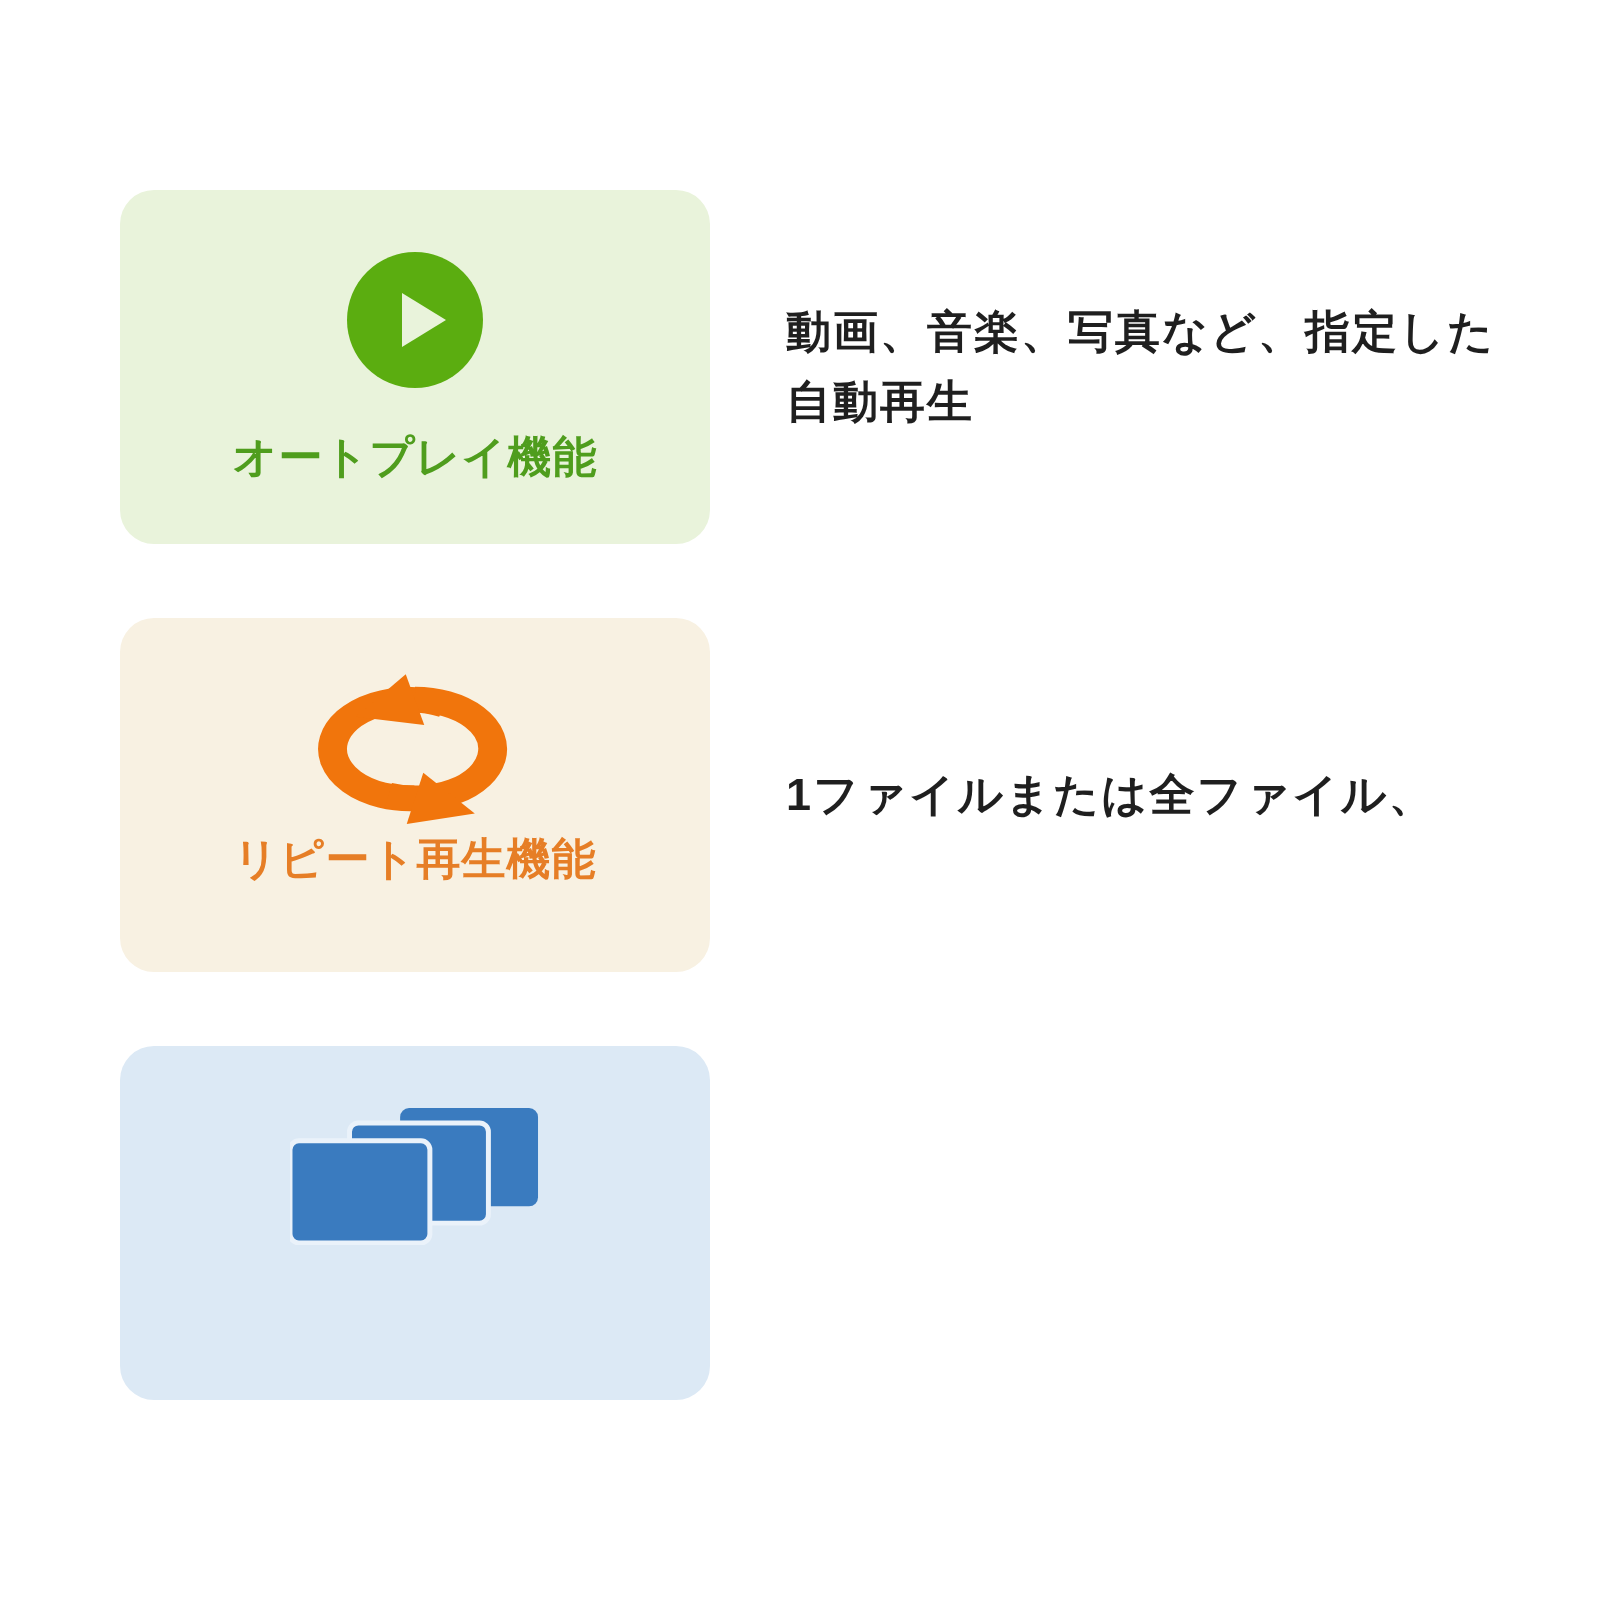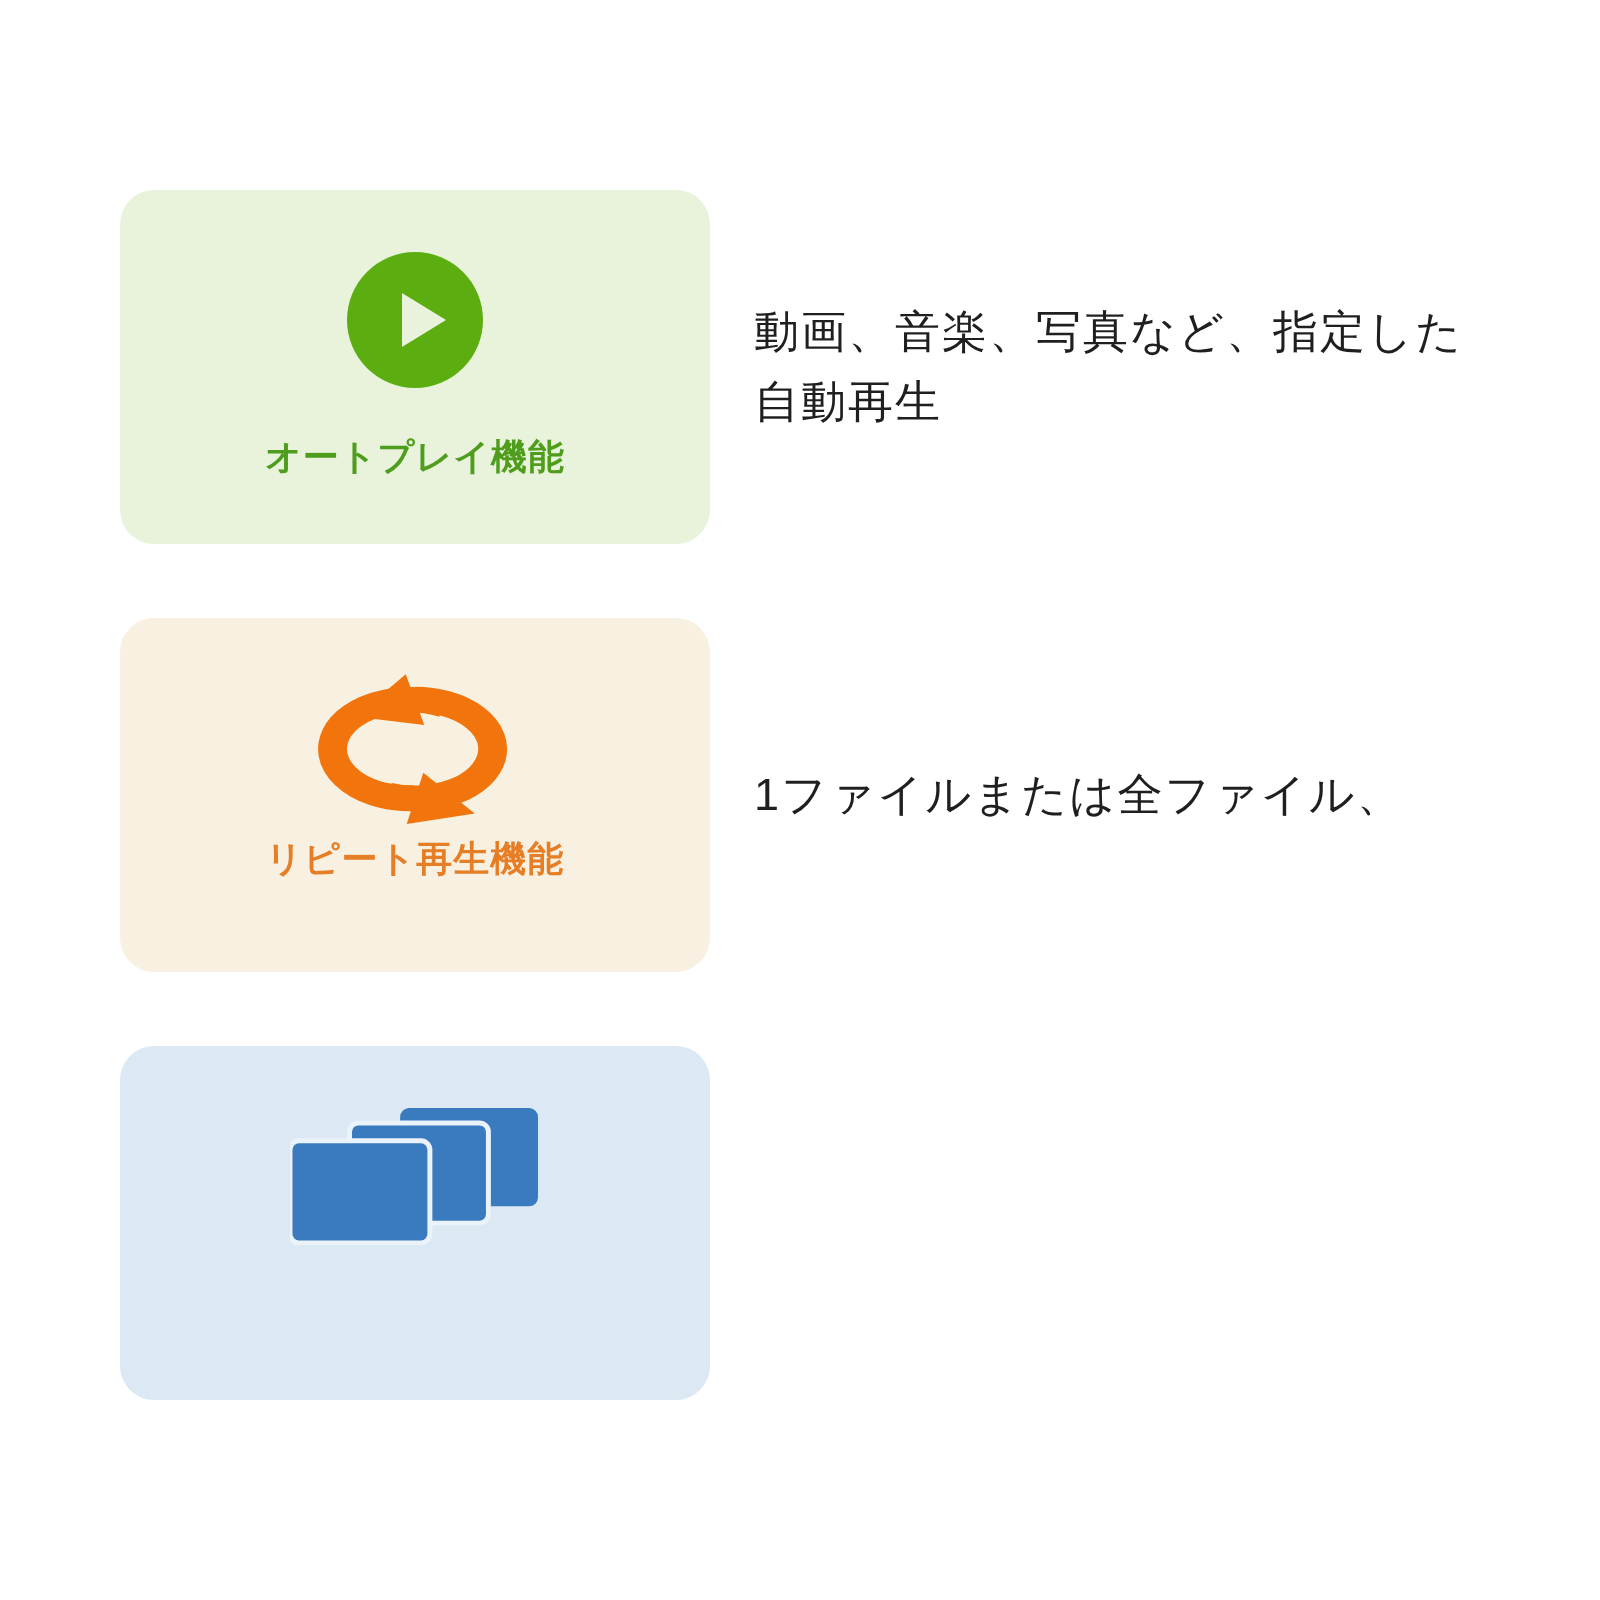--- a/index.html
+++ b/index.html
@@ -39,32 +39,32 @@
   }
   .icon-box {
     margin-top: 55px;
     height: 150px;
     display: flex;
     align-items: center;
     justify-content: center;
   }
   .feature-label {
     margin-top: 38px;
-    font-size: 36px;
+    font-size: 44px;
     line-height: 48px;
     font-weight: 700;
     letter-spacing: 1px;
     white-space: nowrap;
   }
   .feature-desc {
-    margin-left: 44px;
+    margin-left: 76px;
     font-size: 45px;
     line-height: 70px;
     letter-spacing: 2px;
-    font-weight: 400;
+    font-weight: 700;
     color: #1f1f1f;
   }
   .desc-line {
     white-space: nowrap;
   }
 </style>
 </head>
 <body>
 
 <div class="canvas">

